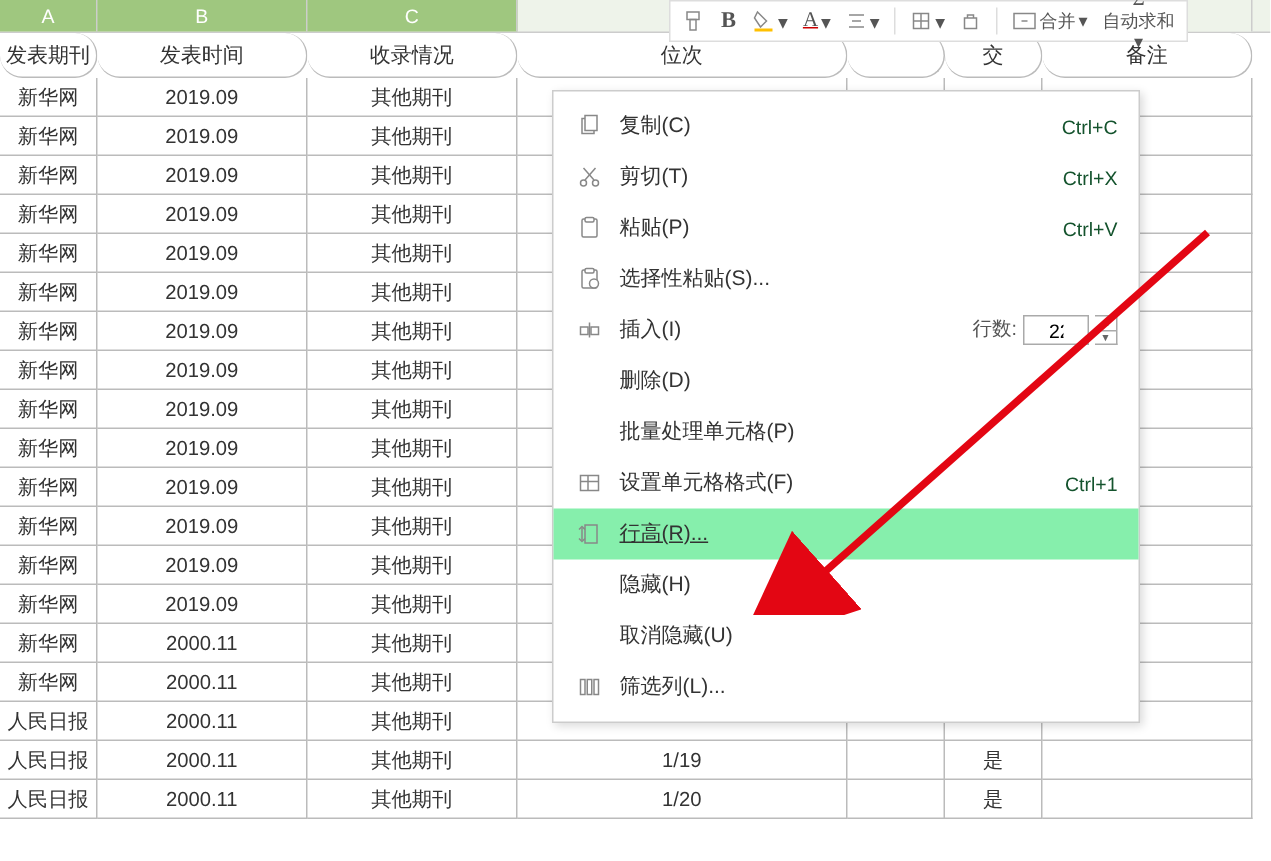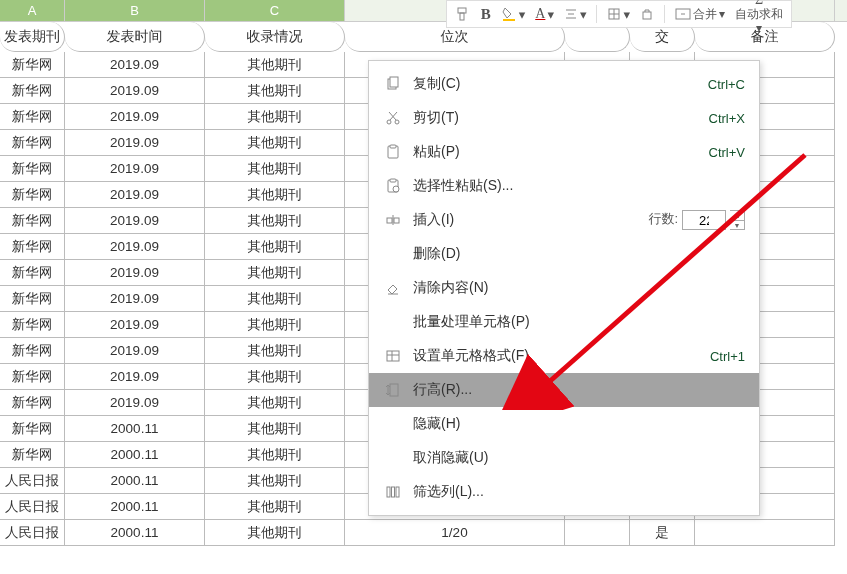--- a/index.html
+++ b/index.html
@@ -104,21 +104,22 @@
   .ctx-item .ic {
     width: 24px;
     display: flex;
     justify-content: center;
     margin-right: 8px;
     color: #888;
   }
   .ctx-item .lab { flex: 1; }
   .ctx-item .shortcut { color: #14532d; font-size: 13px; }
   .ctx-item.highlight {
-    background: #a3a3a3;
+    background: #86efac;
+    text-decoration: underline;
   }
   .ctx-insert-extra {
     display: flex;
     align-items: flex-start;
     gap: 4px;
     font-size: 13px;
     color: #555;
   }
   .ctx-insert-extra input {
     width: 44px;
@@ -473,29 +474,20 @@
           <div>▲</div>
           <div>▼</div>
         </span>
     </span>
   </div>
   <div class="ctx-item">
     <span class="ic"></span>
     <span class="lab">删除(D)</span>
   </div>
   <div class="ctx-item">
-    <span class="ic">
-        <svg width="16" height="16" viewBox="0 0 16 16">
-          <path d="M3 10 L8 5 L12 9 L7 14 Z" fill="none" stroke="#888"></path>
-          <line x1="3" y1="14" x2="13" y2="14" stroke="#888"></line>
-        </svg>
-      </span>
-    <span class="lab">清除内容(N)</span>
-  </div>
-  <div class="ctx-item">
     <span class="ic"></span>
     <span class="lab">批量处理单元格(P)</span>
   </div>
   <div class="ctx-item">
     <span class="ic">
         <svg width="16" height="16" viewBox="0 0 16 16">
           <rect x="2" y="3" width="12" height="10" fill="none" stroke="#888"></rect>
           <line x1="2" y1="7" x2="14" y2="7" stroke="#888"></line>
           <line x1="7" y1="3" x2="7" y2="13" stroke="#888"></line>
         </svg>

